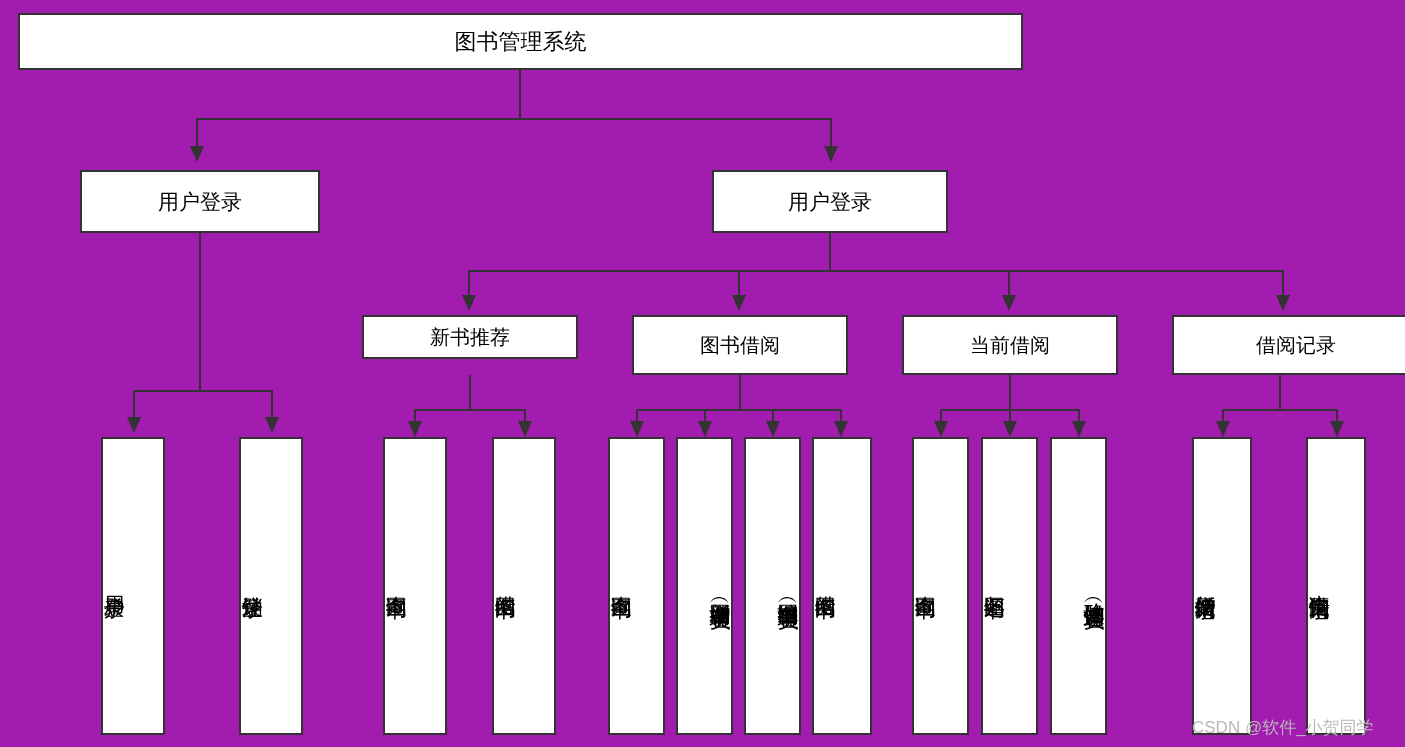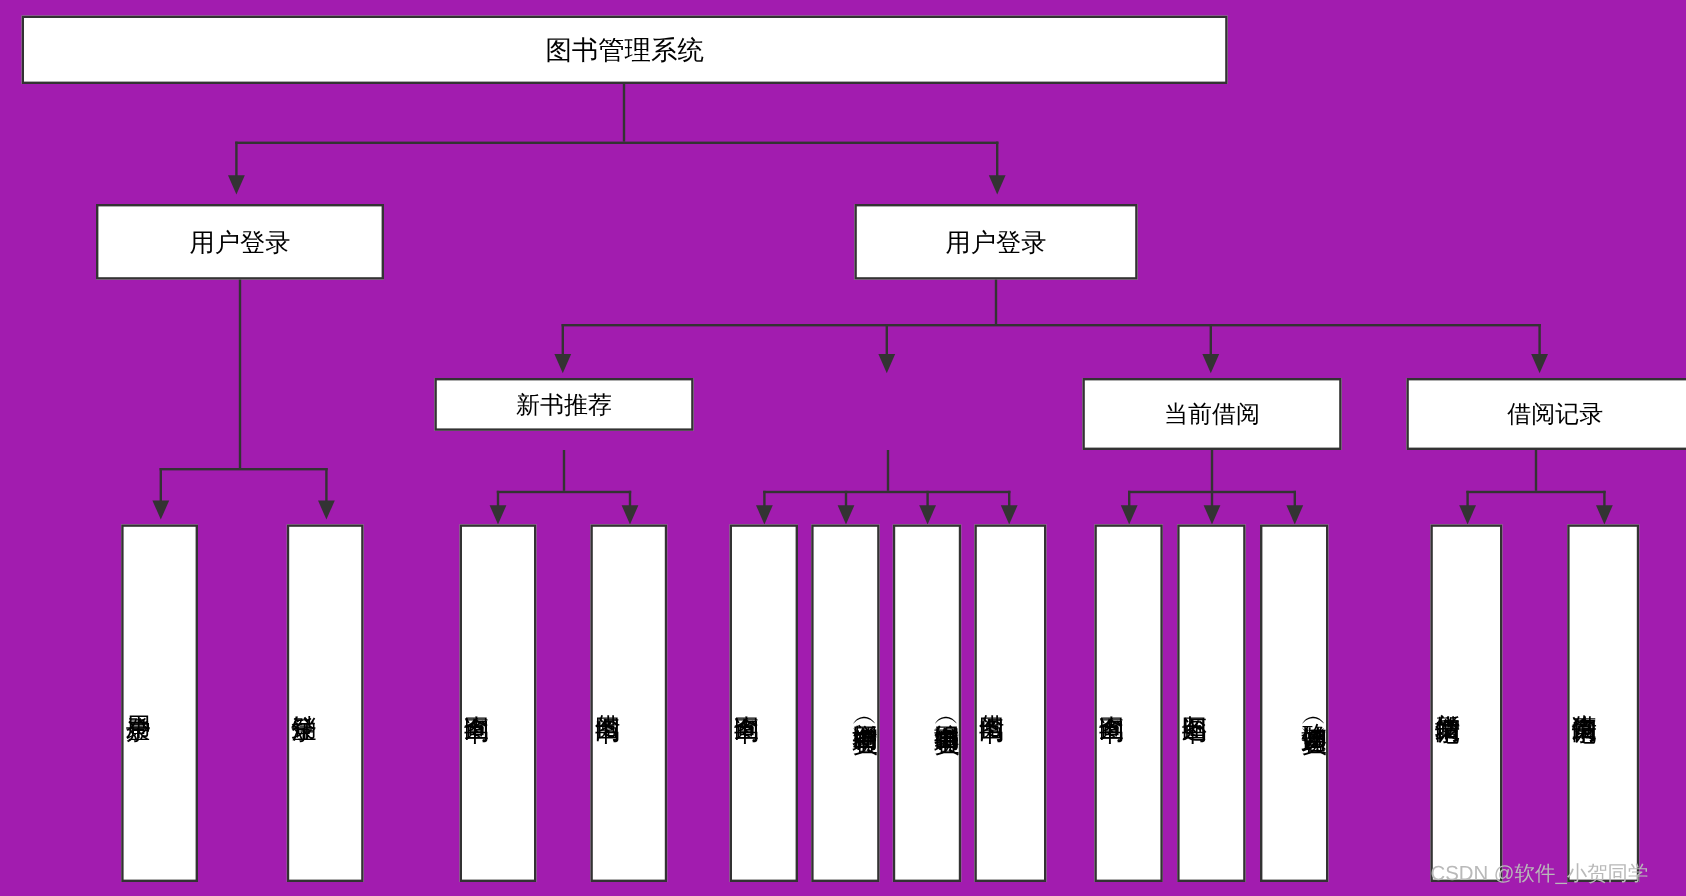--- a/index.html
+++ b/index.html
@@ -114,20 +114,23 @@
   <div class="arrow" style="left:732px; top:295px;"></div>
   <div class="vline" style="left:1008px; top:270px; height:27px;"></div>
   <div class="arrow" style="left:1002px; top:295px;"></div>
   <div class="vline" style="left:1282px; top:270px; height:27px;"></div>
   <div class="arrow" style="left:1276px; top:295px;"></div>
 
   <div class="node level3" style="left:362px; top:315px; width:216px; height:44px;">
     <span>新书推荐</span>
   </div>
 
+  <div class="node level3" style="left:632px; top:315px; width:216px; height:60px;">
+    <span>图书借阅</span>
+  </div>
 
   <div class="node level3" style="left:902px; top:315px; width:216px; height:60px;">
     <span>当前借阅</span>
   </div>
 
   <div class="node level3" style="left:1172px; top:315px; width:248px; height:60px;">
     <span>借阅记录</span>
   </div>
 
   <div class="vline" style="left:469px; top:375px; height:34px;"></div>

